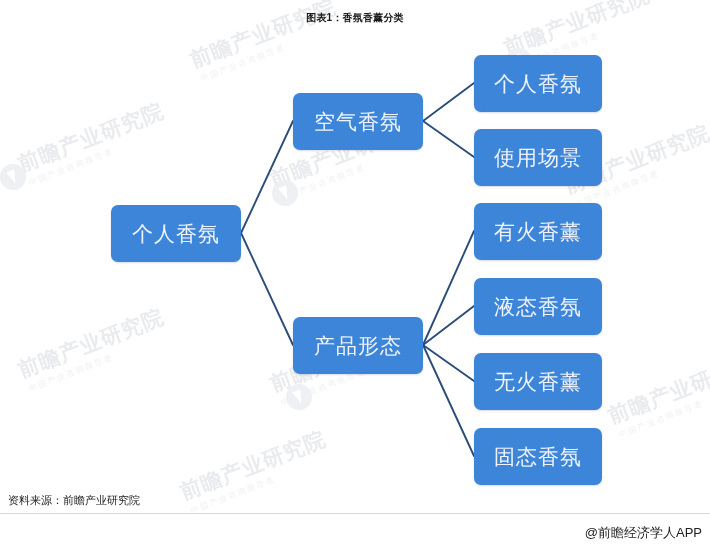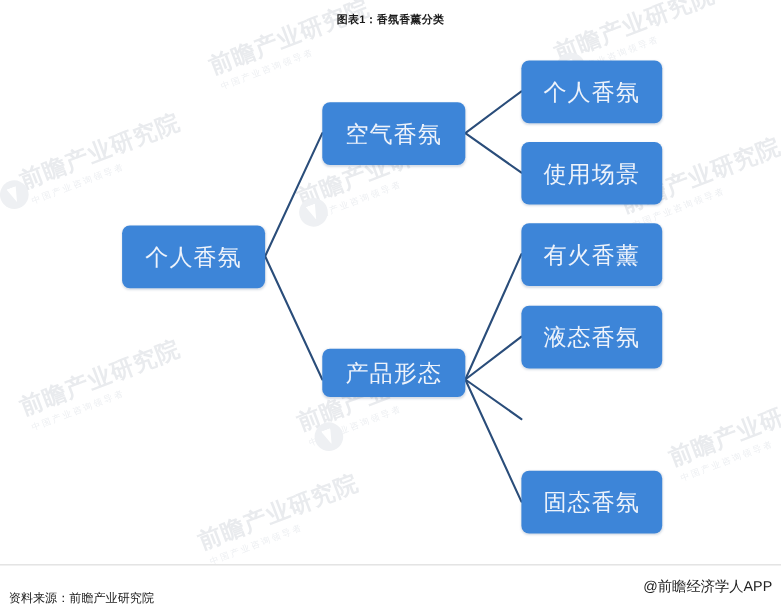--- a/index.html
+++ b/index.html
@@ -103,42 +103,42 @@
     align-items: center;
     justify-content: center;
     font-size: 21px;
     letter-spacing: 1px;
     z-index: 4;
     font-family: "DejaVu Serif", "Liberation Serif", serif;
     box-shadow: 0 1px 2px rgba(30,60,110,0.18);
   }
   .node.root       { left: 111px; top: 205px; width: 130px; height: 57px; }
   .node.branch-0   { left: 293px; top: 93px;  width: 130px; height: 57px; }
-  .node.branch-1   { left: 293px; top: 317px; width: 130px; height: 44px; }
+  .node.branch-1   { left: 293px; top: 317px; width: 130px; height: 57px; }
   .node.leaf-0     { left: 474px; top: 55px;  width: 128px; height: 57px; text-align: center; }
   .node.leaf-1     { left: 474px; top: 129px; width: 128px; height: 57px; }
   .node.leaf-2     { left: 474px; top: 203px; width: 128px; height: 57px; }
   .node.leaf-3     { left: 474px; top: 278px; width: 128px; height: 57px; }
   .node.leaf-4     { left: 474px; top: 353px; width: 128px; height: 57px; }
   .node.leaf-5     { left: 474px; top: 428px; width: 128px; height: 57px; }
 
   
   .footer-rule {
     position: absolute;
     left: 0;
     top: 513px;
     width: 710px;
     height: 1px;
     background: #d9d9d9;
     z-index: 5;
   }
   .footer-source {
     position: absolute;
     left: 8px;
-    top: 536px;
+    top: 493px;
     font-size: 11px;
     color: #222222;
     z-index: 6;
   }
   .footer-brand {
     position: absolute;
     right: 8px;
     top: 524px;
     font-size: 13px;
     color: #222222;
@@ -228,20 +228,23 @@
   </div>
   <div class="node leaf-1">
     <span>使用场景</span>
   </div>
   <div class="node leaf-3">
     <span>液态香氛</span>
   </div>
   <div class="node leaf-2">
     <span>有火香薰</span>
   </div>
+  <div class="node leaf-4">
+    <span>无火香薰</span>
+  </div>
   <div class="node leaf-5">
     <span>固态香氛</span>
   </div>
 
   <div class="footer-rule"></div>
   <div class="footer-source">资料来源：前瞻产业研究院</div>
   <div class="footer-brand">@前瞻经济学人APP</div>
 
 </div>
 

